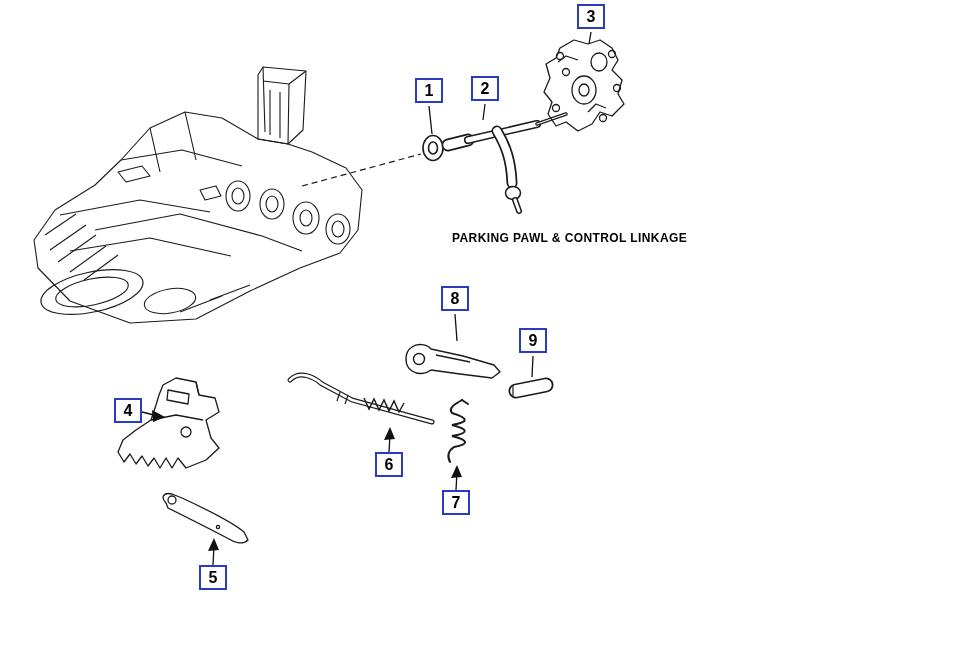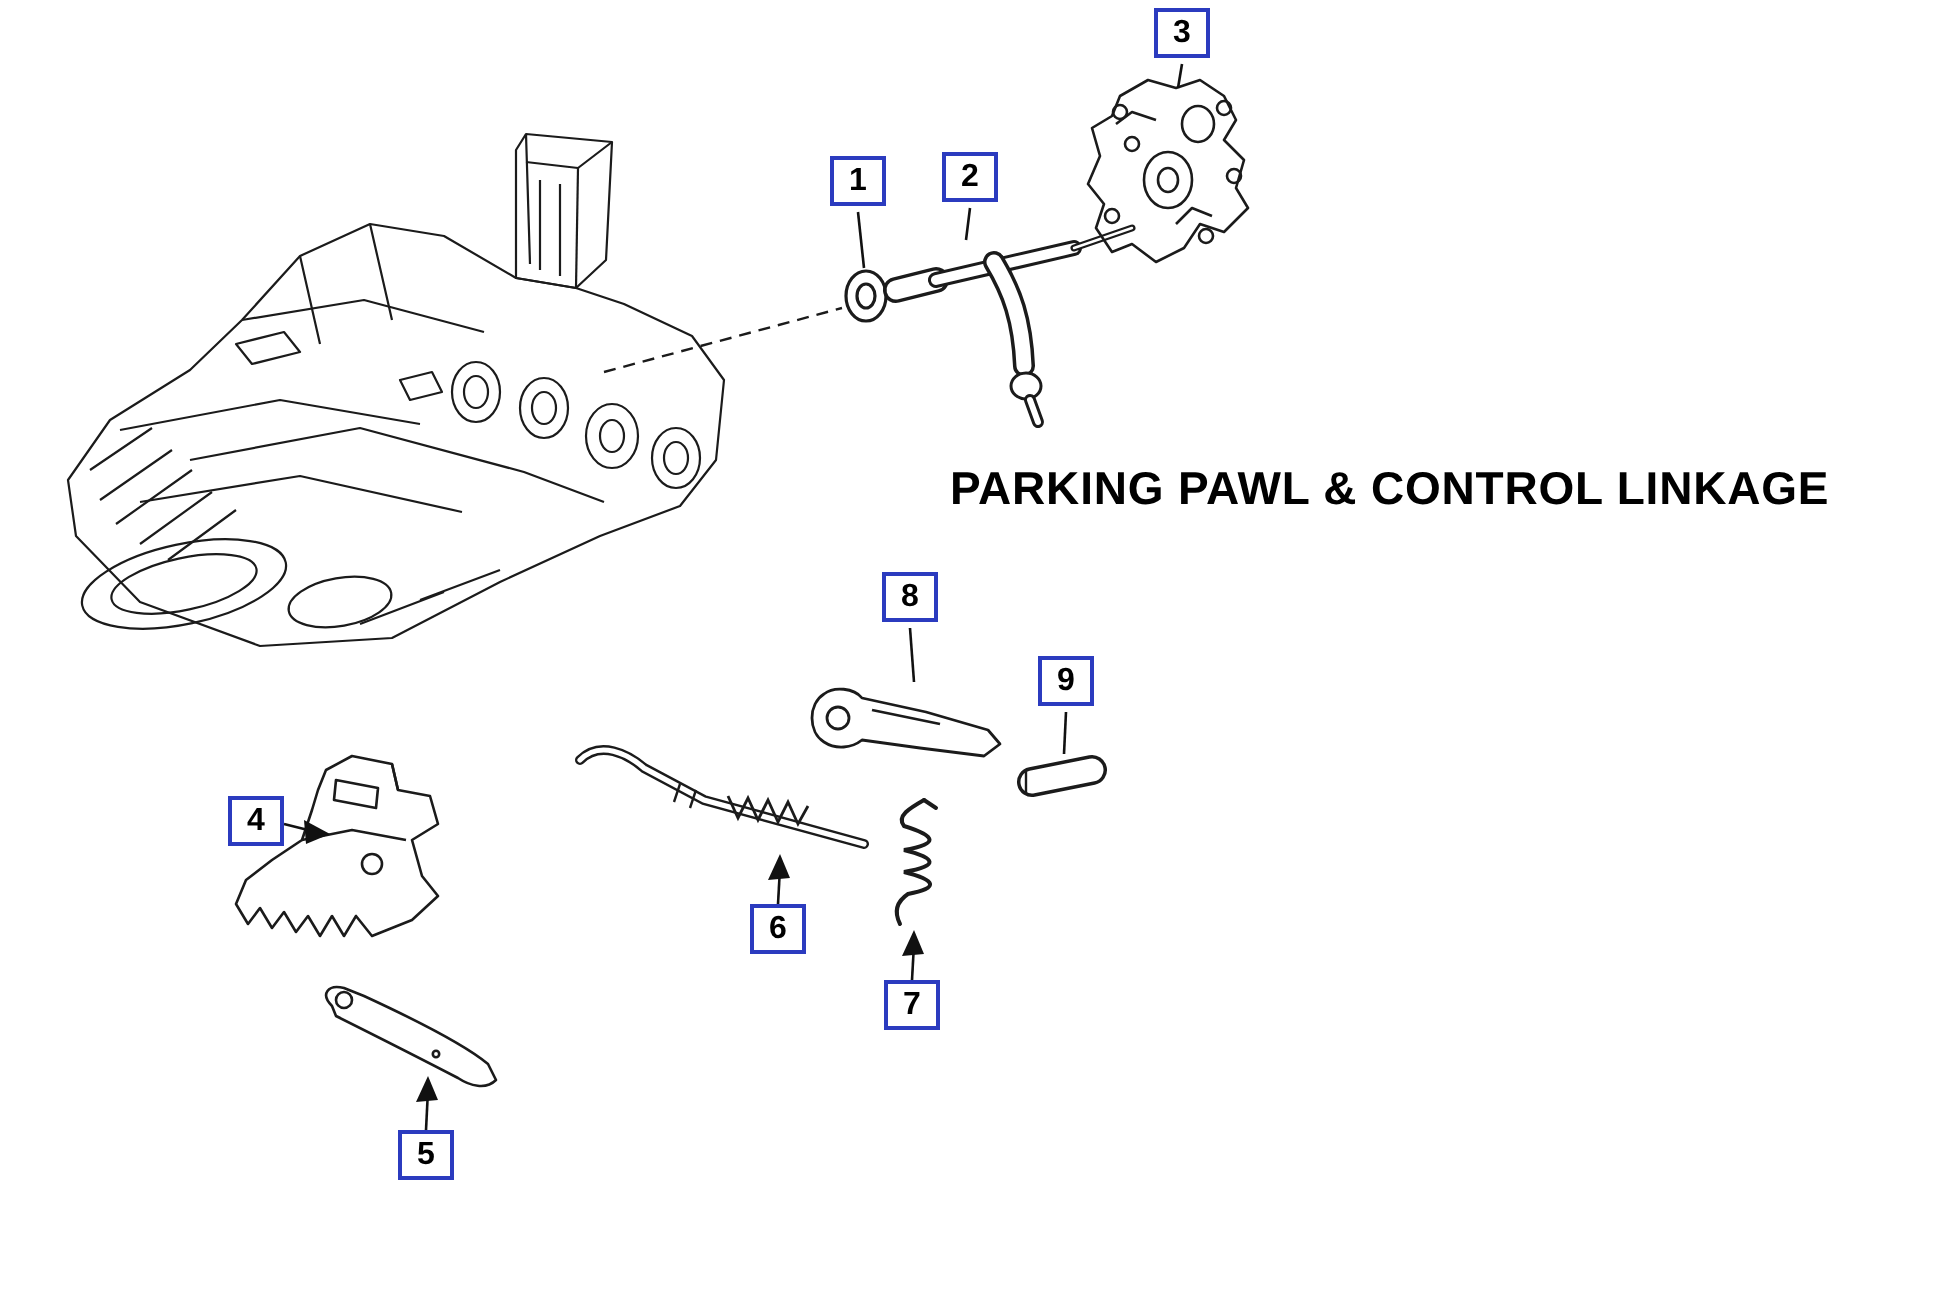--- a/index.html
+++ b/index.html
@@ -4,22 +4,22 @@
 <style>
   :root { --accent: #2b3bbf; --line: #1b1b1b; }
   html,body { margin:0; padding:0; background:#ffffff; }
   .stage {
     position:relative; width:972px; height:654px; background:#fff;
     font-family:"Liberation Sans", sans-serif; overflow:hidden;
   }
   .art { position:absolute; left:0; top:0; }
   .diagram-title {
     position:absolute; left:452px; top:231px;
-    font-size:23px; font-weight:bold; color:#000;
-    letter-spacing:0.4px; white-space:nowrap;margin-left:23px;
+    font-size:12px; font-weight:bold; color:#000;
+    letter-spacing:0.4px; white-space:nowrap;
   }
   .callout {
     position:absolute; width:24px; height:21px;
     border:2px solid var(--accent); background:#fff;
     color:#000; font-weight:bold; font-size:16px; line-height:21px;
     text-align:center; cursor:pointer; box-sizing:content-box;
   }
 </style>
 </head>
 <body>

